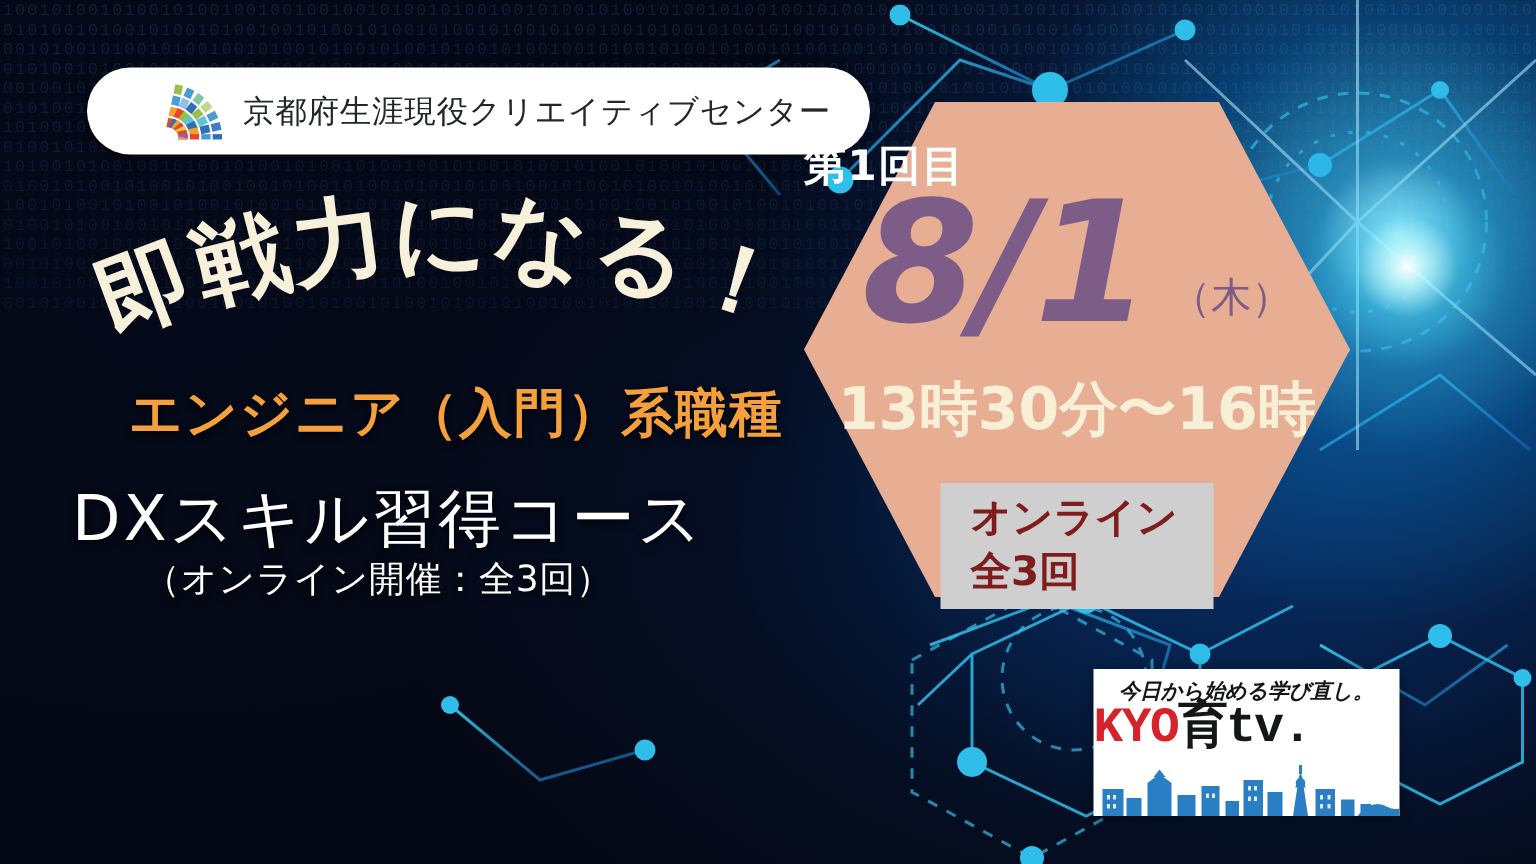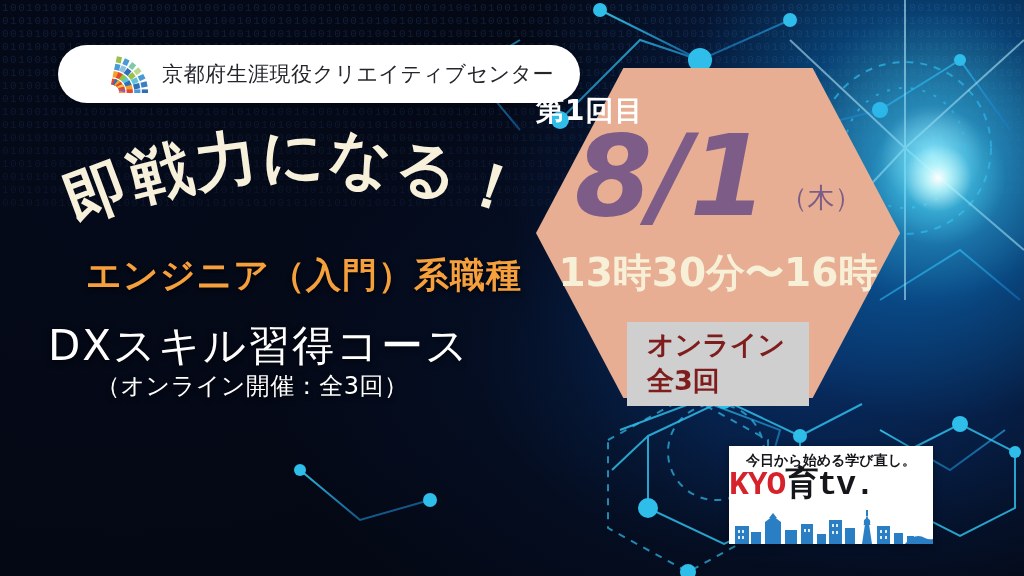--- a/index.html
+++ b/index.html
@@ -131,20 +131,21 @@
   
   .kyo{
     position:absolute;left:729px;top:446px;width:204px;height:98px;
     background:#ffffff;box-shadow:0 2px 8px rgba(0,0,0,0.4);
     overflow:hidden;
   }
   .kyo-tag{
     position:absolute;left:0;right:0;top:6px;text-align:center;
     font-size:14px;font-weight:bold;color:#15161a;letter-spacing:0px;
     font-family:"DejaVu Sans","Liberation Sans",sans-serif;
+    font-style:italic;
   }
   .kyo-main{
     position:absolute;left:0;right:0;top:23px;text-align:left;
     font-size:33px;font-weight:bold;line-height:1;letter-spacing:-1px;
     font-family:Liberation Mono, monospace;
   }
   .kyo-red{color:#d6222a;}
   .kyo-black{color:#15161a;}
   .kyo-skyline{position:absolute;left:0;bottom:0;width:204px;height:34px;}
 </style>

